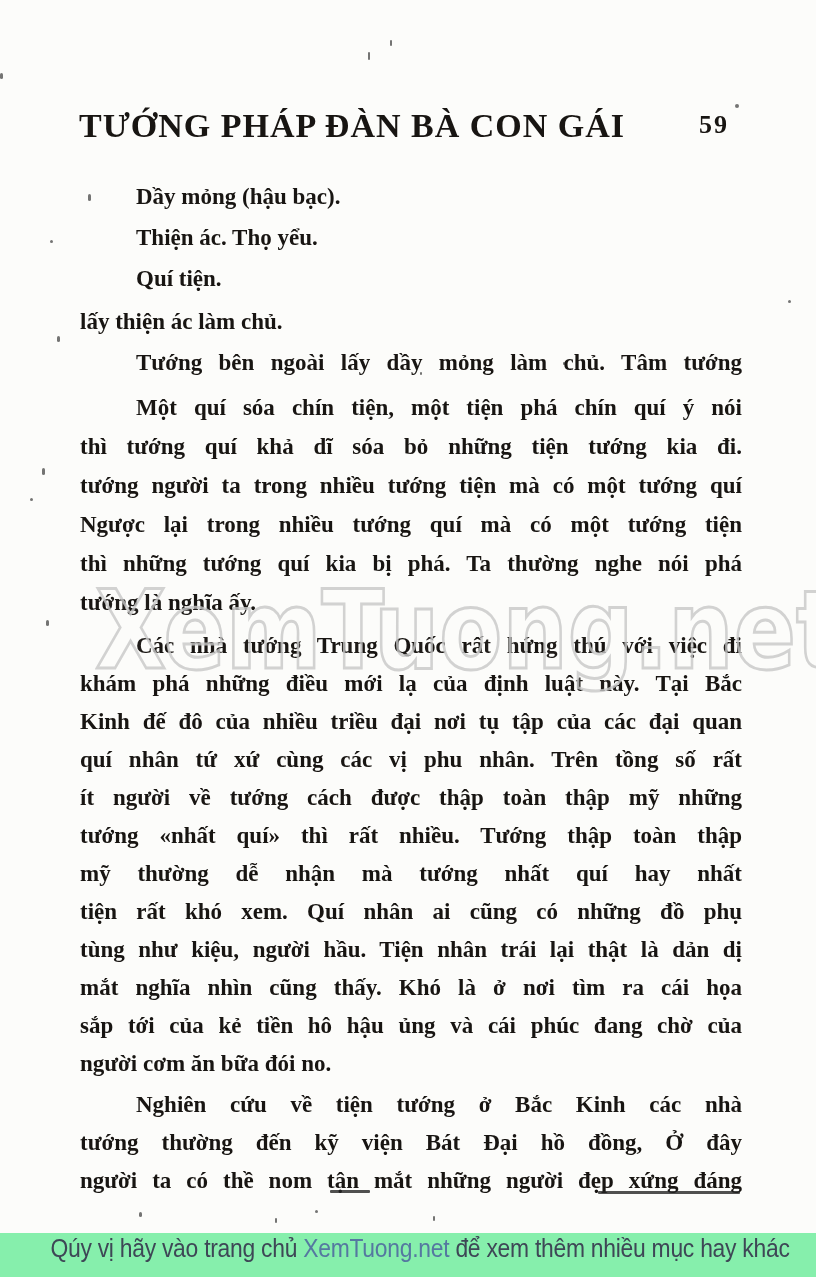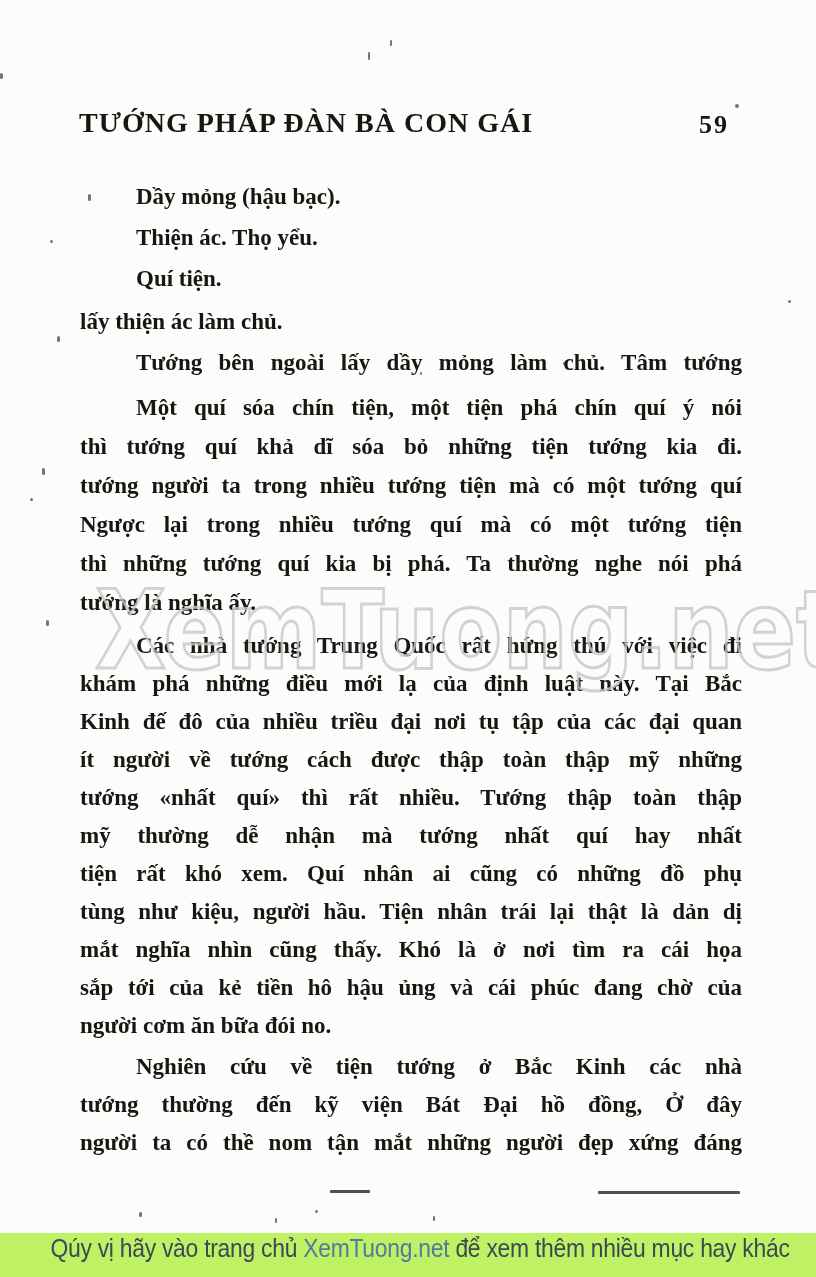--- a/index.html
+++ b/index.html
@@ -3,21 +3,21 @@
 <meta charset="utf-8">
 <style>
   html,body{margin:0;padding:0;}
   body{width:816px;height:1277px;position:relative;background:#ffffff;}
   .page{
     position:absolute;inset:0;background:#fcfcfa;overflow:hidden;
     font-family:"Liberation Serif","DejaVu Serif",serif;color:#181512;
   }
   .header-title{
     position:absolute;left:79px;top:107px;
-    font-size:28px;font-weight:700;letter-spacing:1px;white-space:nowrap;
+    font-size:34px;font-weight:700;letter-spacing:1px;white-space:nowrap;
   }
   .page-num{
     position:absolute;left:699px;top:110px;
     font-size:26px;font-weight:700;letter-spacing:2px;
   }
   .body-text{
     position:absolute;left:80px;top:176px;width:662px;
     font-size:23px;font-weight:700;
   }
   .para{margin:0;padding:0;}
@@ -39,21 +39,21 @@
     font-family:"DejaVu Sans","Liberation Sans",sans-serif;
     font-weight:700;font-size:108px;line-height:118px;
     color:rgba(252,252,250,0.04);
     -webkit-text-stroke:3px #c8c8c8;
     transform:scaleX(0.85);transform-origin:center;
     opacity:0.8;white-space:nowrap;
   }
   
   .footer{
     position:absolute;left:0;right:0;top:1233px;height:44px;
-    background:#bef264;text-align:center;
+    background:#86efac;text-align:center;
     font-family:"Liberation Sans","DejaVu Sans",sans-serif;
   }
   .footer-inner{
     display:inline-block;font-size:26px;font-weight:400;
     transform:scaleX(0.88);transform-origin:center;white-space:nowrap;
     letter-spacing:-0.3px;
   }
   
   .speck{position:absolute;background:#2b2b2b;border-radius:2px;opacity:0.65;}
   .mark-line{position:absolute;background:#242424;opacity:0.8;border-radius:1px;}
@@ -85,20 +85,21 @@
       <div class="line">tướng người ta trong nhiều tướng tiện mà có một tướng quí</div>
       <div class="line">Ngược lại trong nhiều tướng quí mà có một tướng tiện</div>
       <div class="line">thì những tướng quí kia bị phá. Ta thường nghe nói phá</div>
       <div class="line left">tướng là nghĩa ấy.</div>
     </div>
 
     <div class="para p4">
       <div class="line indent">Các nhà tướng Trung Quốc rất hứng thú với việc đi</div>
       <div class="line">khám phá những điều mới lạ của định luật này. Tại Bắc</div>
       <div class="line">Kinh đế đô của nhiều triều đại nơi tụ tập của các đại quan</div>
+      <div class="line">quí nhân tứ xứ cùng các vị phu nhân. Trên tồng số rất</div>
       <div class="line">ít người về tướng cách được thập toàn thập mỹ những</div>
       <div class="line">tướng «nhất quí» thì rất nhiều. Tướng thập toàn thập</div>
       <div class="line">mỹ thường dễ nhận mà tướng nhất quí hay nhất</div>
       <div class="line">tiện rất khó xem. Quí nhân ai cũng có những đồ phụ</div>
       <div class="line">tùng như kiệu, người hầu. Tiện nhân trái lại thật là dản dị</div>
       <div class="line">mắt nghĩa nhìn cũng thấy. Khó là ở nơi tìm ra cái họa</div>
       <div class="line">sắp tới của kẻ tiền hô hậu ủng và cái phúc đang chờ của</div>
       <div class="line left">người cơm ăn bữa đói no.</div>
     </div>
 

